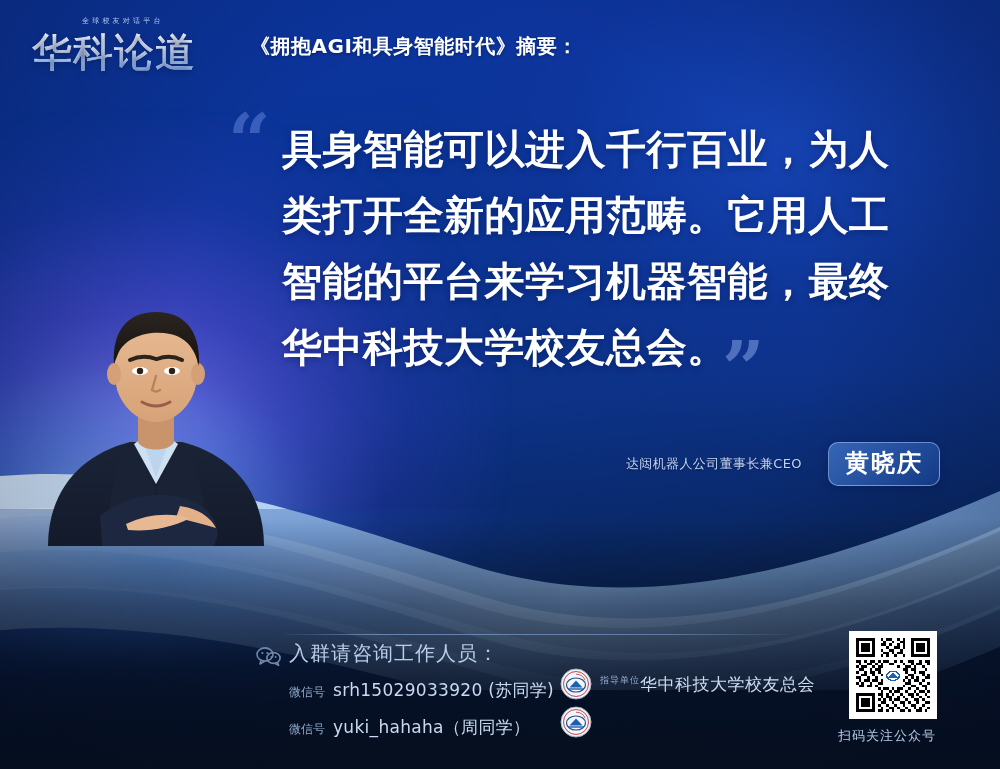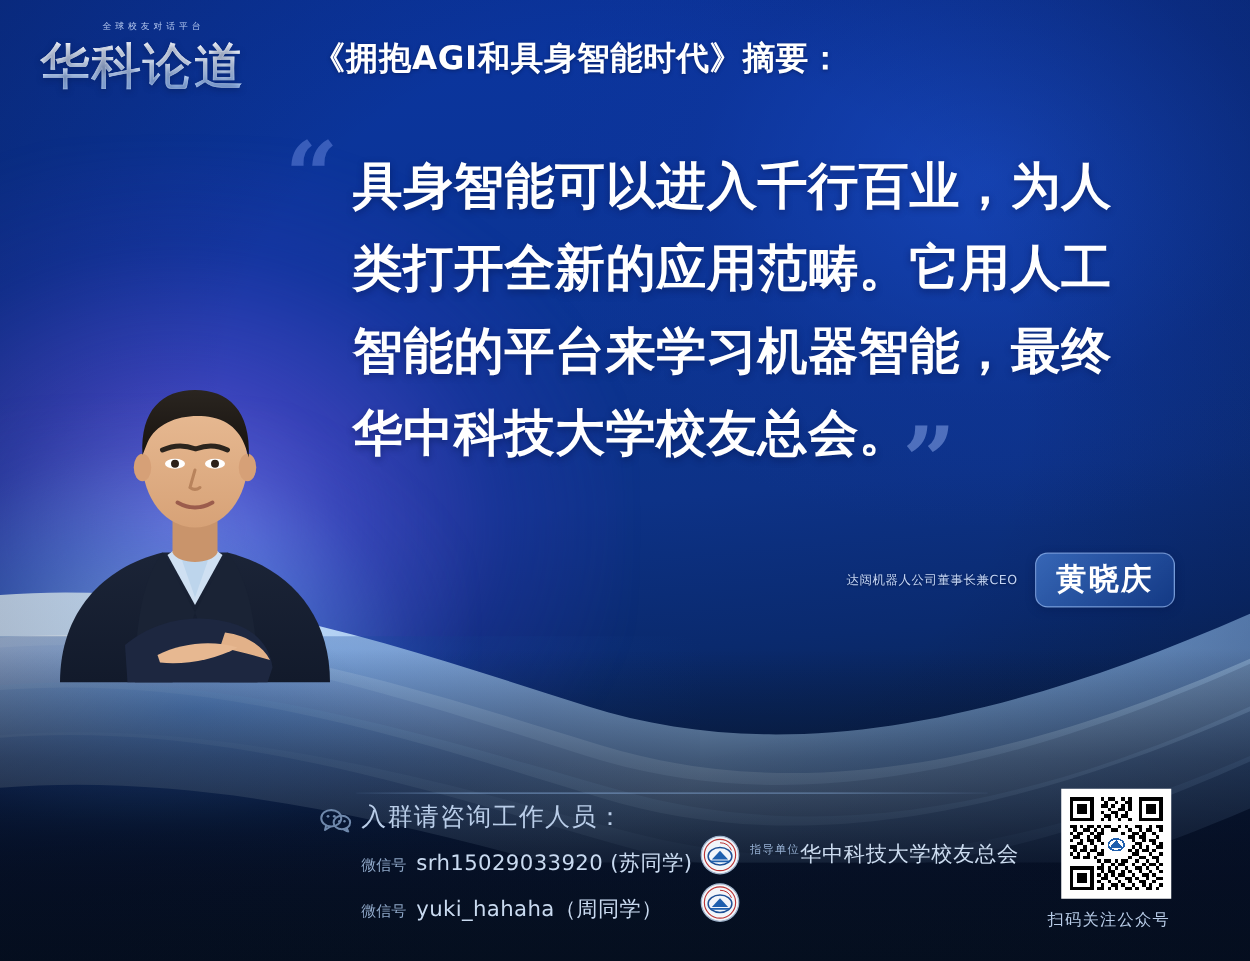--- a/index.html
+++ b/index.html
@@ -71,21 +71,21 @@
     position: absolute; left: 8px; top: 11px;
     font-size: 40px; font-weight: 400; letter-spacing: 1px;
     font-family: "DejaVu Sans", "Liberation Sans", sans-serif;
     background: linear-gradient(to bottom, #ffffff 0%, #eaf3ff 42%, #a8c8f5 72%, #7fa8e8 100%);
     -webkit-background-clip: text; background-clip: text; color: transparent;
     text-shadow: 0 2px 5px rgba(0,20,70,0.55);
     -webkit-text-stroke: 0.6px rgba(255,255,255,0.25);
   }
   .header-title {
     margin-left: 30px; color: #ffffff;
-    font-size: 26px; font-weight: 700; letter-spacing: .5px;
+    font-size: 20px; font-weight: 700; letter-spacing: .5px;
     font-family: "DejaVu Sans", "Liberation Sans", sans-serif;
     text-shadow: 0 1px 3px rgba(0,15,60,0.5);
   }
 
   
   .portrait { position: absolute; left: 30px; top: 278px; width: 250px; height: 268px; }
   .portrait svg { display: block; }
 
   
   .quote-mark-open {
@@ -110,33 +110,34 @@
     text-shadow: 0 2px 6px rgba(0,18,70,0.45);
     white-space: nowrap;
   }
 
   
   .attribution {
     position: absolute; left: 560px; top: 442px; width: 380px;
     display: flex; align-items: center; justify-content: flex-end; gap: 14px;
   }
   .attr-role {
-    font-size: 10px; color: #c3d4f2; letter-spacing: .4px;
+    font-size: 13px; color: #c3d4f2; letter-spacing: .4px;
     font-family: "DejaVu Sans", "Liberation Sans", sans-serif;
     text-shadow: 0 1px 2px rgba(0,10,40,0.5);
   }
   .attr-name {
     font-size: 24px; font-weight: 700; color: #ffffff;
     padding: 4px 16px 6px 16px;
     border-radius: 10px 10px 10px 10px;
     background: linear-gradient(135deg, rgba(90,150,235,0.55), rgba(40,95,195,0.35));
     border: 1px solid rgba(175,205,255,0.55);
     font-family: "DejaVu Sans", "Liberation Sans", sans-serif;
     letter-spacing: 2px;
     box-shadow: 0 2px 8px rgba(0,20,70,0.35);
+    margin-left: 12px;
   }
 
   
   .divider {
     position: absolute; left: 285px; top: 634px; width: 505px; height: 1px;
     background: linear-gradient(to right, rgba(130,170,225,0.05), rgba(150,190,240,0.55) 18%, rgba(150,190,240,0.45) 75%, rgba(130,170,225,0.05));
   }
 
   .wechat-icon { position: absolute; left: 256px; top: 646px; width: 26px; height: 20px; }
   .contact-head {

